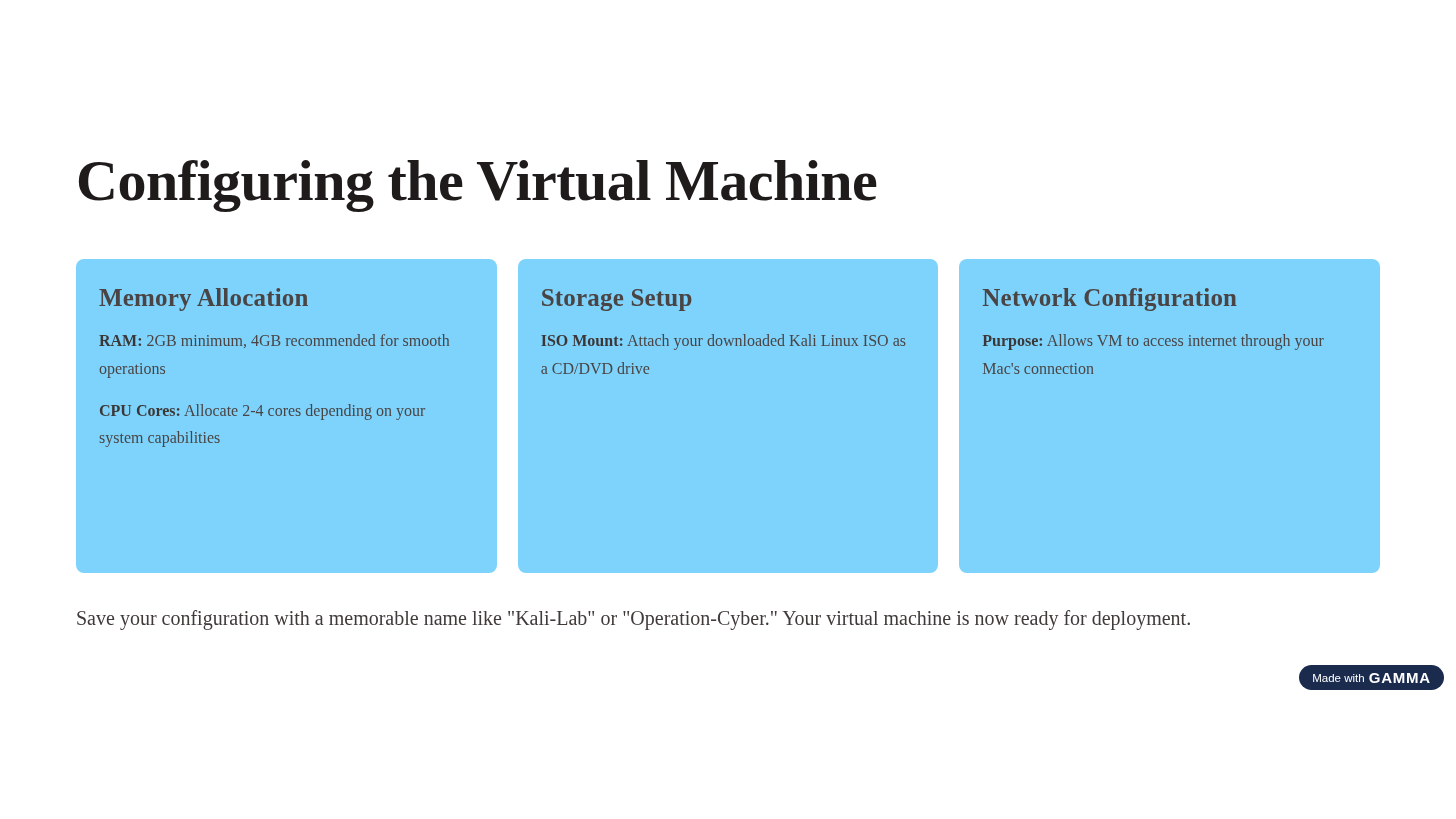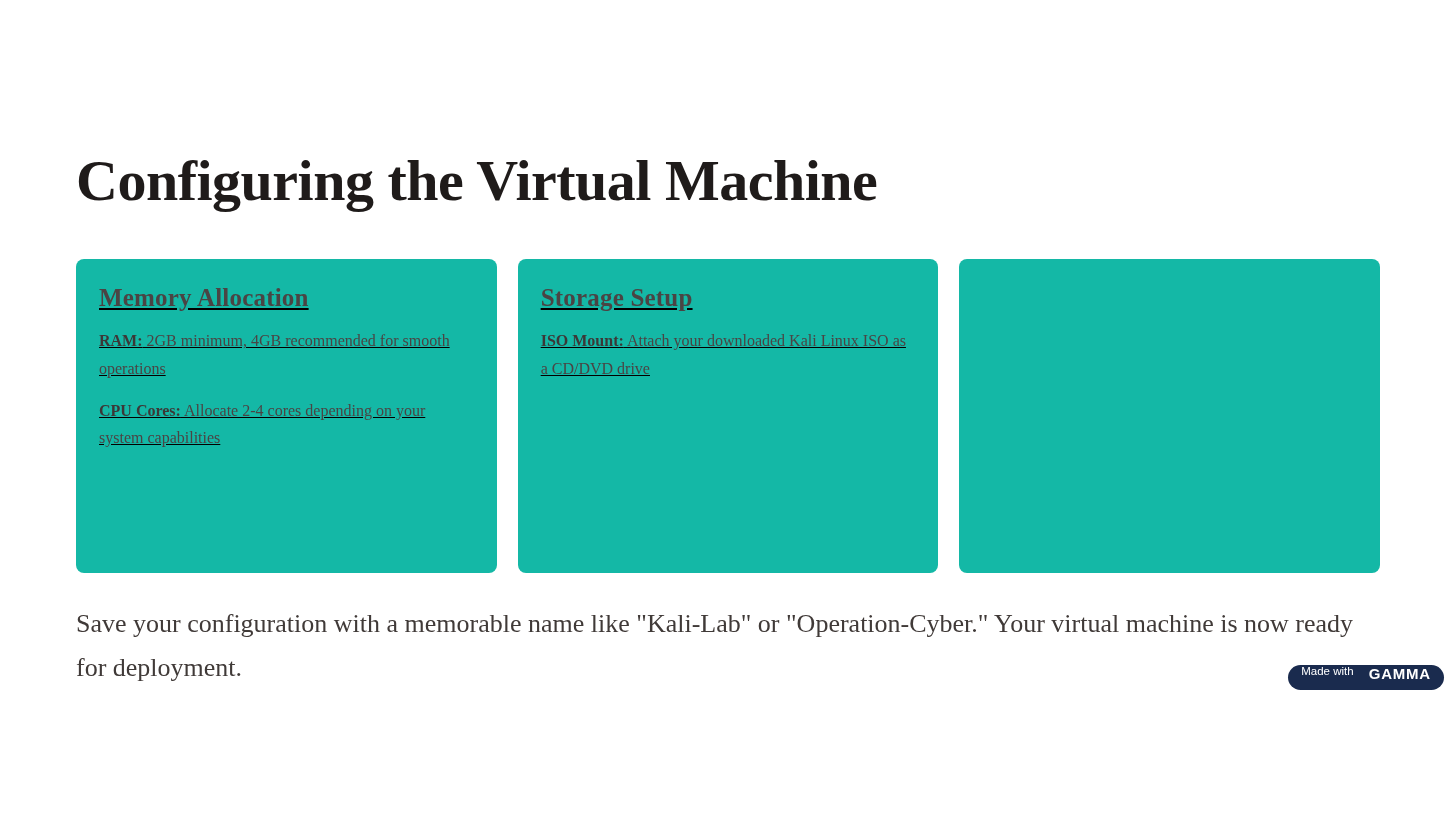--- a/index.html
+++ b/index.html
@@ -24,60 +24,60 @@
     letter-spacing: -0.5px;
     color: #1f1b1a;
   }
   .cards-row {
     margin-top: 44px;
     display: grid;
     grid-template-columns: repeat(3, 1fr);
     gap: 21px;
   }
   .card {
-    background: #14b8a6;
+    background: #7dd3fc;
     border-radius: 8px;
     padding: 25px 23px;
     height: 314px;
-    text-decoration: underline;
   }
   .card-heading {
     font-size: 25px;
     font-weight: 700;
     color: #4a4444;
     letter-spacing: 0.2px;
   }
   .card-item {
     margin-top: 15px;
     font-size: 16px;
     line-height: 1.7;
     color: #4a4444;
   }
   .card-item .item-label {
     font-weight: 700;
     color: #3c3737;
   }
   .footer-note {
     margin-top: 29px;
-    font-size: 26px;
+    font-size: 20px;
     line-height: 1.68;
     color: #403a38;
     max-width: 1300px;
   }
   .gamma-badge {
     position: absolute;
     right: 12px;
     bottom: 9px;
     height: 25px;
     padding: 0 13px;
     border-radius: 13px;
     background: #1a2b4e;
     color: #ffffff;
     display: flex;
-    gap: 15px;
+    align-items: center;
+    gap: 4px;
     font-family: "Liberation Sans", sans-serif;
     font-size: 11.5px;
     cursor: pointer;
   }
   .gamma-badge .brand {
     font-weight: 700;
     letter-spacing: 0.8px;
     font-size: 15px;
   }
 </style>
@@ -95,20 +95,22 @@
       <p class="card-item"><span class="item-label">RAM:</span><span> 2GB minimum, 4GB recommended for smooth operations</span></p>
       <p class="card-item"><span class="item-label">CPU Cores:</span><span> Allocate 2-4 cores depending on your system capabilities</span></p>
     </div>
 
     <div class="card">
       <div class="card-heading">Storage Setup</div>
       <p class="card-item"><span class="item-label">ISO Mount:</span><span> Attach your downloaded Kali Linux ISO as a CD/DVD drive</span></p>
     </div>
 
     <div class="card">
+      <div class="card-heading">Network Configuration</div>
+      <p class="card-item"><span class="item-label">Purpose:</span><span> Allows VM to access internet through your Mac's connection</span></p>
     </div>
 
   </div>
 
   <p class="footer-note">Save your configuration with a memorable name like "Kali-Lab" or "Operation-Cyber." Your virtual machine is now ready for deployment.</p>
 
   <div class="gamma-badge">
     <span>Made with</span>
     <span class="brand">GAMMA</span>
   </div>

